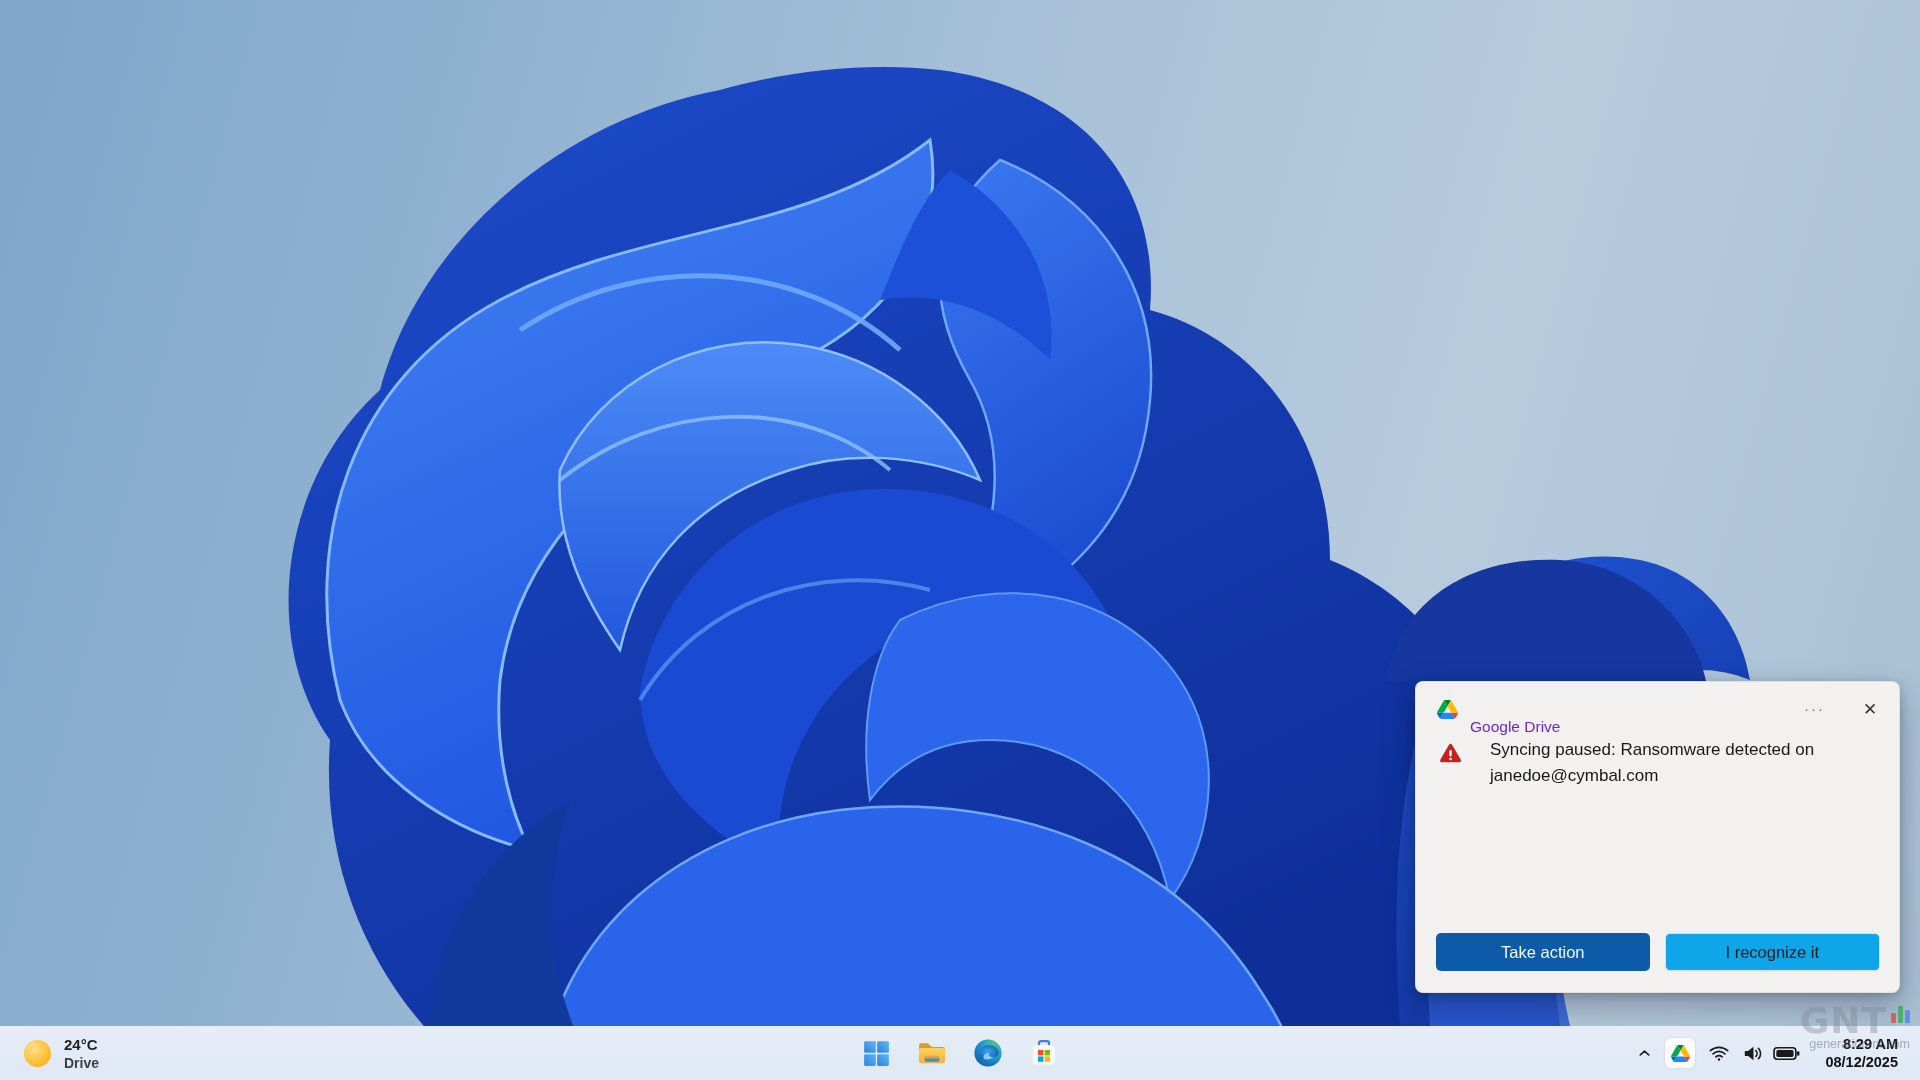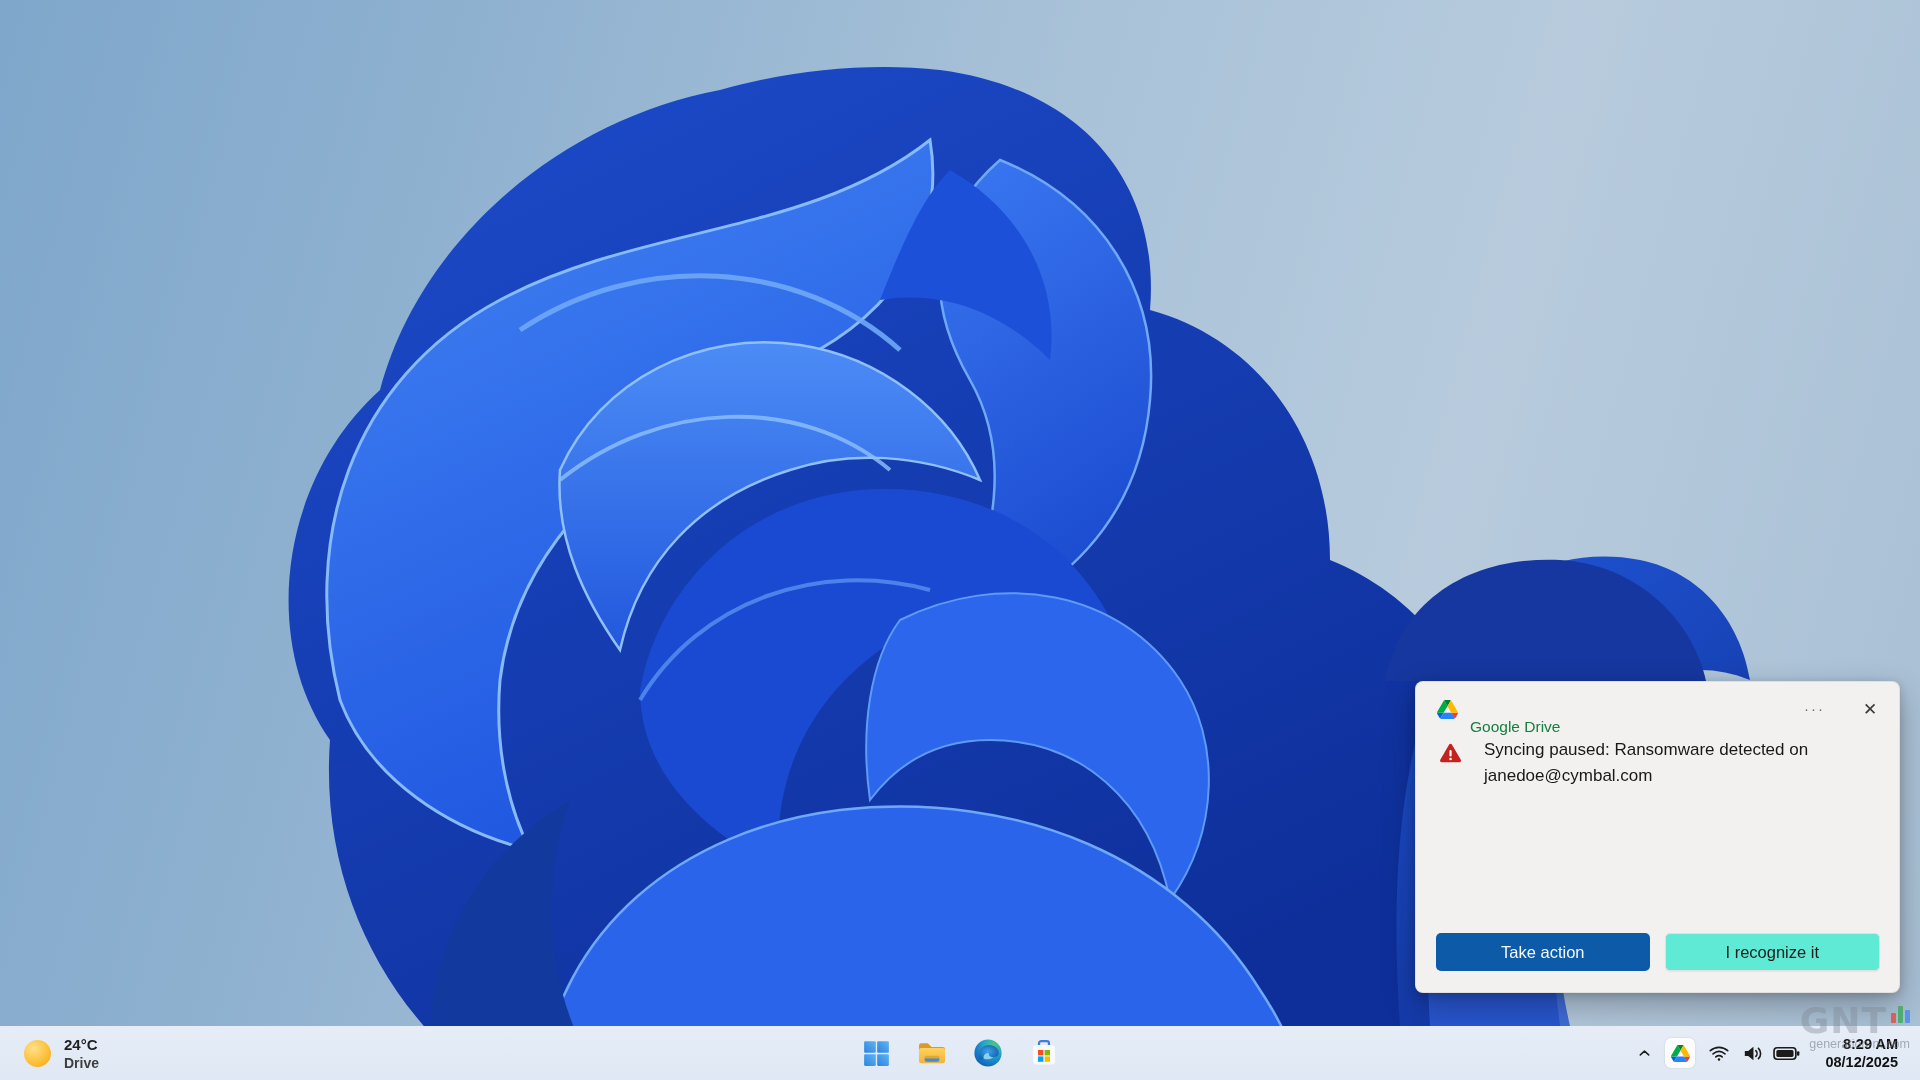--- a/index.html
+++ b/index.html
@@ -13,35 +13,35 @@
     background:linear-gradient(105deg,#7ea7cb 0%,#8fb1d0 22%,#a9c2d8 50%,#b7cbdd 72%,#a8bfd4 100%); }
   .wallpaper svg { position:absolute; inset:0; width:100%; height:100%; display:block; }
 
   
   .notification { position:absolute; left:1415px; top:681px; width:485px; height:312px;
     background:#f2f1ef; border-radius:8px; border:1px solid rgba(0,0,0,.07);
     box-shadow:0 12px 32px rgba(0,0,0,.28), 0 2px 8px rgba(0,0,0,.16); z-index:10; }
   .notif-header { position:absolute; top:15px; left:21px; right:16px; height:24px;
     display:flex; align-items:center; }
   .drive-logo { width:21px; height:19px; flex:0 0 auto; }
-  .notif-app { margin-left:12px; font-size:15.5px; color:#15803d;margin-top:36px; }
+  .notif-app { margin-left:12px; font-size:15.5px; color:#6d28d9;margin-top:36px; }
   .notif-more { margin-left:auto; margin-right:32px; color:#6f6f6f; font-size:15px;
     letter-spacing:2px; line-height:10px; cursor:default; }
   .notif-close { width:26px; height:24px; display:flex; align-items:center; justify-content:center;
     font-size:17px; color:#3a3a3a; cursor:default; }
   .notif-main { position:absolute; top:55px; left:21px; right:18px; display:flex; }
   .warn-icon { width:27px; height:25px; margin-top:4px; flex:0 0 auto; }
-  .notif-texts { margin-left:20px; width:382px; }
+  .notif-texts { margin-left:26px; width:382px; }
   .notif-title { font-size:17px; line-height:25.5px; color:#191919; }
   .notif-body { margin-top:11px; font-size:15.8px; line-height:24.6px; color:#615f5c; }
   .notif-buttons { position:absolute; left:20px; right:19px; bottom:21px; display:flex; gap:15px; }
   .btn { flex:1; height:38px; border-radius:5px; font-size:16.5px; border:none;
     display:flex; align-items:center; justify-content:center; font-family:inherit; cursor:default; }
   .btn-primary { background:#0d5aa8; color:#f2f8ff; }
-  .btn-secondary { background:#5eead4; color:#1d1d1d; border:1px solid #e2e0de;
+  .btn-secondary { background:#0ea5e9; color:#1d1d1d; border:1px solid #e2e0de;
     box-shadow:0 1px 1px rgba(0,0,0,.05); }
 
   
   .taskbar { position:absolute; left:0; right:0; top:1026px; height:54px;
     background:linear-gradient(180deg,#e6edf7 0%,#dfe8f4 100%); z-index:20;font-weight:bold; }
   .weather { position:absolute; left:14px; top:0; height:100%;
     display:flex; align-items:center; gap:13px; padding:0 10px; border-radius:6px; }
   .sun-icon { width:27px; height:27px; border-radius:50%;
     background:radial-gradient(circle at 36% 32%, #ffe08a 0%, #fcc13a 55%, #f5a312 100%); }
   .weather-temp { font-size:15px; color:#1f1f1f; line-height:19px; }

